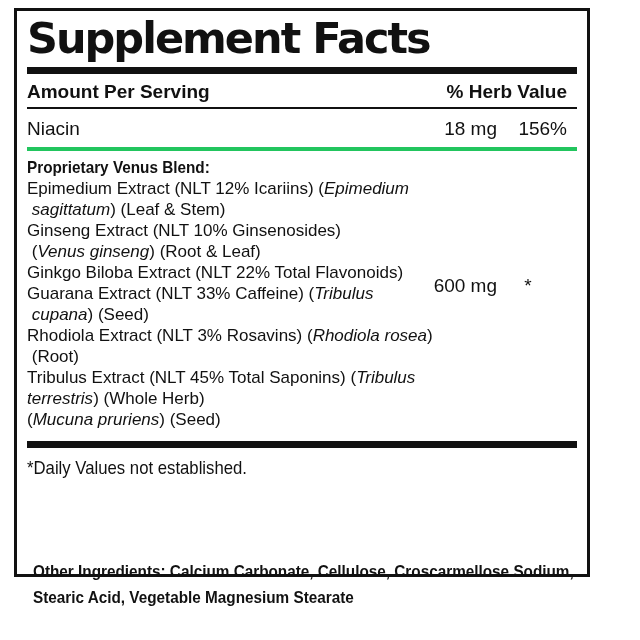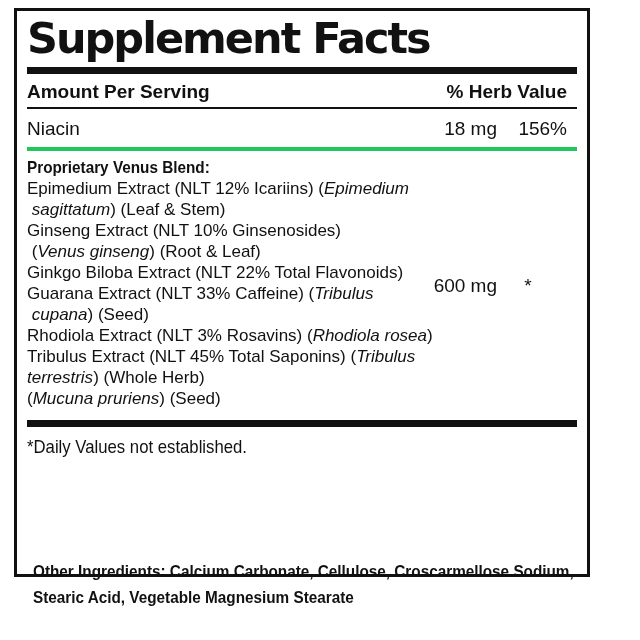--- a/index.html
+++ b/index.html
@@ -146,20 +146,21 @@
         <div class="blend-title">Proprietary Venus Blend:</div>
 
       <div class="blend-line"><span>Epimedium Extract (NLT 12% Icariins) (</span><span class="it">Epimedium</span></div>
           <div class="blend-line"><span> </span><span class="it">sagittatum</span><span>) (Leaf &amp; Stem)</span></div>
           <div class="blend-line"><span>Ginseng Extract (NLT 10% Ginsenosides)</span></div>
           <div class="blend-line"><span> (</span><span class="it">Venus ginseng</span><span>) (Root &amp; Leaf)</span></div>
           <div class="blend-line"><span>Ginkgo Biloba Extract (NLT 22% Total Flavonoids)</span></div>
           <div class="blend-line"><span>Guarana Extract (NLT 33% Caffeine) (</span><span class="it">Tribulus</span></div>
           <div class="blend-line"><span> </span><span class="it">cupana</span><span>) (Seed)</span></div>
           <div class="blend-line"><span>Rhodiola Extract (NLT 3% Rosavins) (</span><span class="it">Rhodiola rosea</span><span>)</span></div>
+          <div class="blend-line"><span> (Root)</span></div>
           <div class="blend-line"><span>Tribulus Extract (NLT 45% Total Saponins) (</span><span class="it">Tribulus</span></div>
           <div class="blend-line"><span class="it">terrestris</span><span>) (Whole Herb)</span></div>
           <div class="blend-line"><span>(</span><span class="it">Mucuna pruriens</span><span>) (Seed)</span></div>
         </div>
       <div class="blend-vals">
         <span class="col-amount">600 mg</span>
         <span class="col-dv">*</span>
       </div>
     </div>
 

